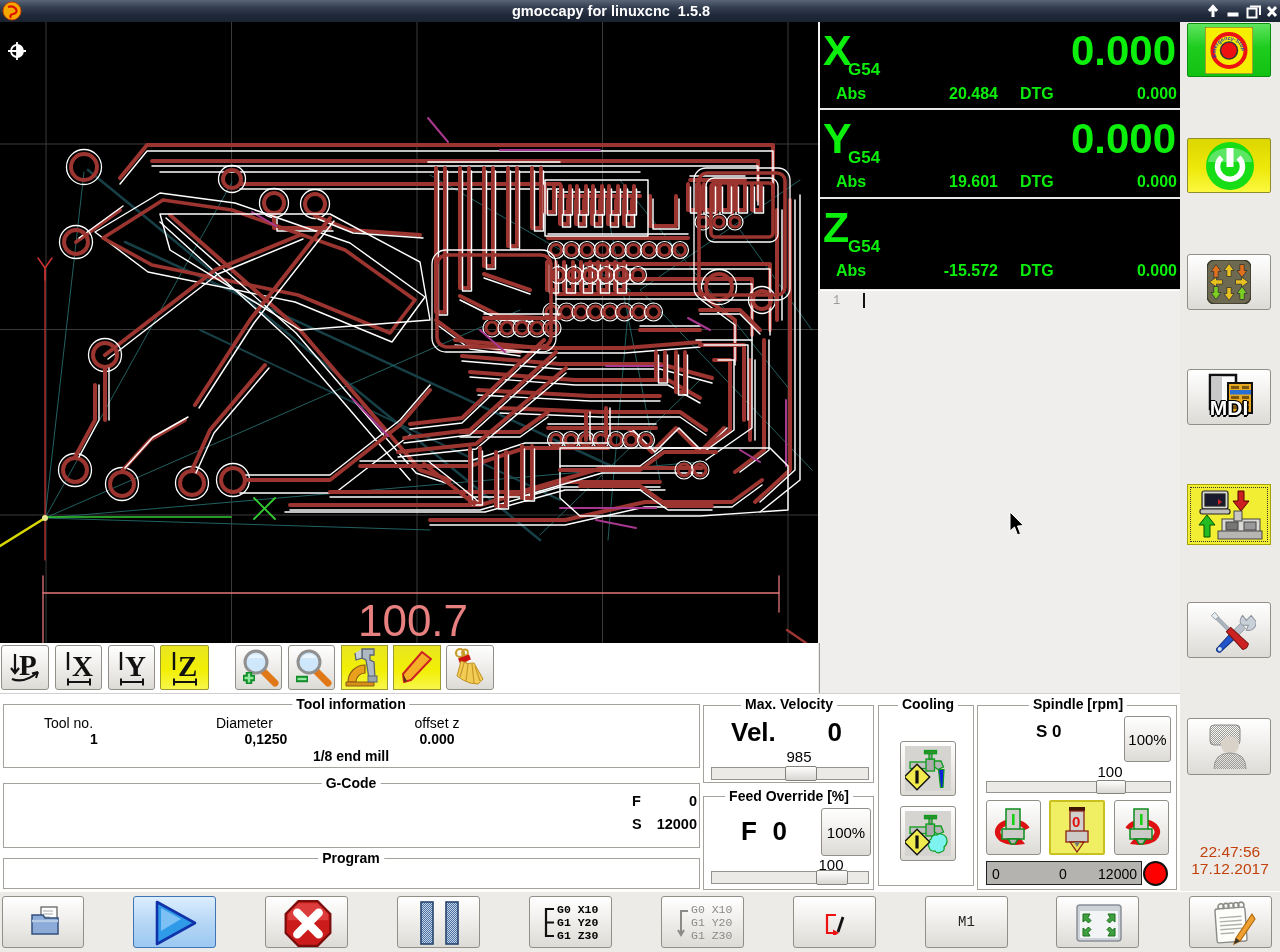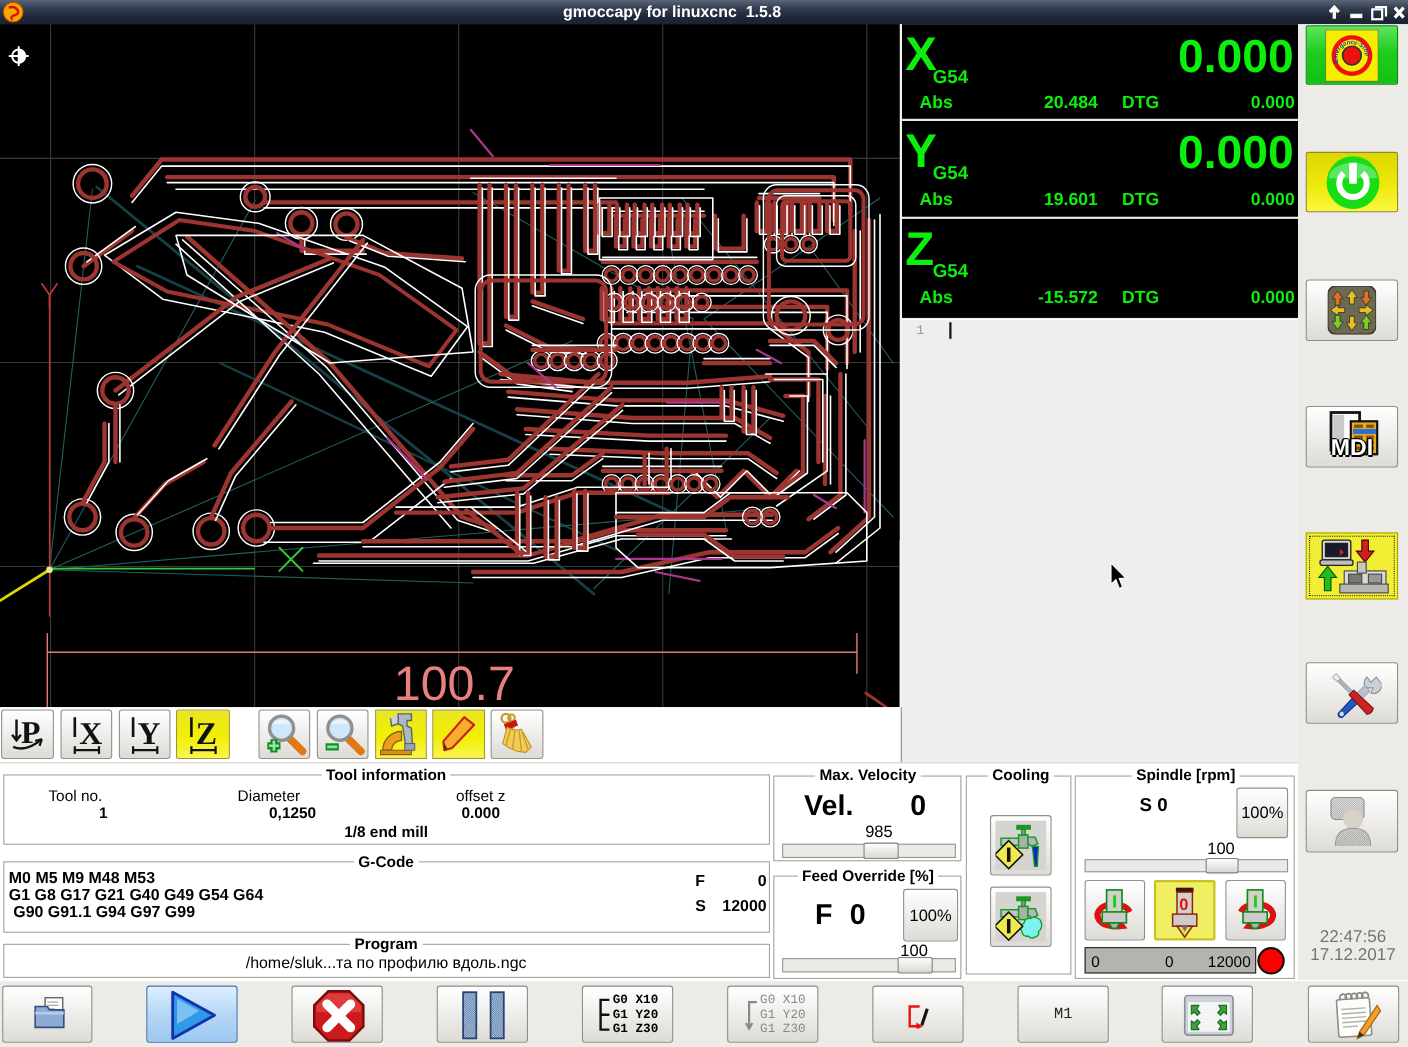--- a/index.html
+++ b/index.html
@@ -527,29 +527,27 @@
   <div class="abs" style="left:44px;top:715px;width:100px;text-align:left;font-size:14px">Tool no.</div>
   <div class="abs" style="left:44px;top:731px;width:100px;text-align:center;font-size:14px;font-weight:bold">1</div>
   <div class="abs" style="left:216px;top:715px;width:100px;text-align:left;font-size:14px">Diameter</div>
   <div class="abs" style="left:216px;top:731px;width:100px;text-align:center;font-size:14px;font-weight:bold">0,1250</div>
   <div class="abs" style="left:387px;top:715px;width:100px;text-align:center;font-size:14px">offset z</div>
   <div class="abs" style="left:387px;top:731px;width:100px;text-align:center;font-size:14px;font-weight:bold">0.000</div>
   <div class="abs" style="left:251px;top:748px;width:200px;text-align:center;font-size:14px;font-weight:bold">1/8 end mill</div>
 
   <div class="frame" style="left:3px;top:783px;width:697px;height:65px"></div>
   <div class="flabel" style="left:351px;top:775px">G-Code</div>
-  <div class="abs" style="left:8px;top:792px;font-size:14.5px;font-weight:bold;line-height:15.4px">M0 M5 M9 M48 M53<br>G1 G8 G17 G21 G40 G49 G54 G64<br>&nbsp;G90 G91.1 G94 G97 G99</div>
   <div class="abs" style="left:632px;top:793px;font-size:14.5px;font-weight:bold">F</div>
   <div class="abs" style="left:640px;top:793px;width:57px;text-align:right;font-size:14.5px;font-weight:bold">0</div>
   <div class="abs" style="left:632px;top:816px;font-size:14.5px;font-weight:bold">S</div>
   <div class="abs" style="left:640px;top:816px;width:57px;text-align:right;font-size:14.5px;font-weight:bold">12000</div>
 
   <div class="frame" style="left:3px;top:858px;width:697px;height:31px"></div>
   <div class="flabel" style="left:351px;top:850px">Program</div>
-  <div class="abs" style="left:151px;top:868px;width:400px;text-align:center;font-size:14.5px">/home/sluk...та по профилю вдоль.ngc</div>
 
   <div class="frame" style="left:703px;top:705px;width:171px;height:78px"></div>
   <div class="flabel" style="left:789px;top:696px">Max. Velocity</div>
   <div class="abs" style="left:731px;top:717px;font-size:26px;font-weight:bold">Vel.</div>
   <div class="abs" style="left:790px;top:717px;width:52px;text-align:right;font-size:26px;font-weight:bold">0</div>
   <div class="abs" style="left:749px;top:748px;width:100px;text-align:center;font-size:15px">985</div>
   <div class="abs" style="left:711px;top:767px;width:158px;height:13px;background:#eceae7;border:1px solid #96948f"></div>
   <div class="abs" style="left:785px;top:766px;width:32px;height:15px;background:linear-gradient(#fdfdfd,#d9d7d3);border:1px solid #84827d;border-radius:2px"></div>
 
   <div class="frame" style="left:703px;top:796px;width:171px;height:94px"></div>
@@ -743,21 +741,21 @@
         <rect width="1" height="1" fill="#9a9a97"></rect>
             <rect x="1" y="1" width="1" height="1" fill="#9a9a97"></rect>
       </pattern>
         </defs>
       <rect x="6" y="2" width="30" height="20" rx="4" fill="url(#dith)" stroke="#8a8a88" stroke-width="1"></rect>
       <circle cx="26" cy="22" r="9" fill="#d8d2c8"></circle>
       <path d="M10 46 q0 -16 16 -16 q16 0 16 16 Z" fill="url(#dith)"></path>
       <path d="M10 46 q0 -16 16 -16 q16 0 16 16" fill="none" stroke="#9a9a97" stroke-width="1"></path>
     </svg>
   </div>
-  <div class="abs" style="left:1180px;top:843px;width:100px;text-align:center;font-size:15.5px;color:#737373;line-height:17px">22:47:56<br>17.12.2017</div>
+  <div class="abs" style="left:1180px;top:843px;width:100px;text-align:center;font-size:15.5px;color:#c2410c;line-height:17px">22:47:56<br>17.12.2017</div>
   <div class="abs" id="toolbar"></div>
   <div class="btn" style="left:2px;top:896px;width:82px;height:52px">
     <svg class="abs" style="left:26px;top:8px" width="34" height="34" viewBox="0 0 34 34">
       <rect x="12" y="2" width="16" height="20" fill="#fdfdfd" stroke="#666" stroke-width="1.3"></rect>
       <path d="M14 6 h10 M14 9 h10 M14 12 h7" stroke="#aaa" stroke-width="1"></path>
       <path d="M3 10 L14 10 L16 13 L29 13 L29 29 L3 29 Z" fill="#8cabd8" stroke="#33507c" stroke-width="1.5"></path>
       <path d="M3 16 L29 16" stroke="#b8cce8" stroke-width="2.4"></path>
     </svg>
   </div>
   <div class="abs" style="left:133px;top:896px;width:83px;height:52px;background:linear-gradient(#ddeeff,#b6d7f5 50%,#9cc8f2);border:1px solid #3f75b4;border-radius:3px">

